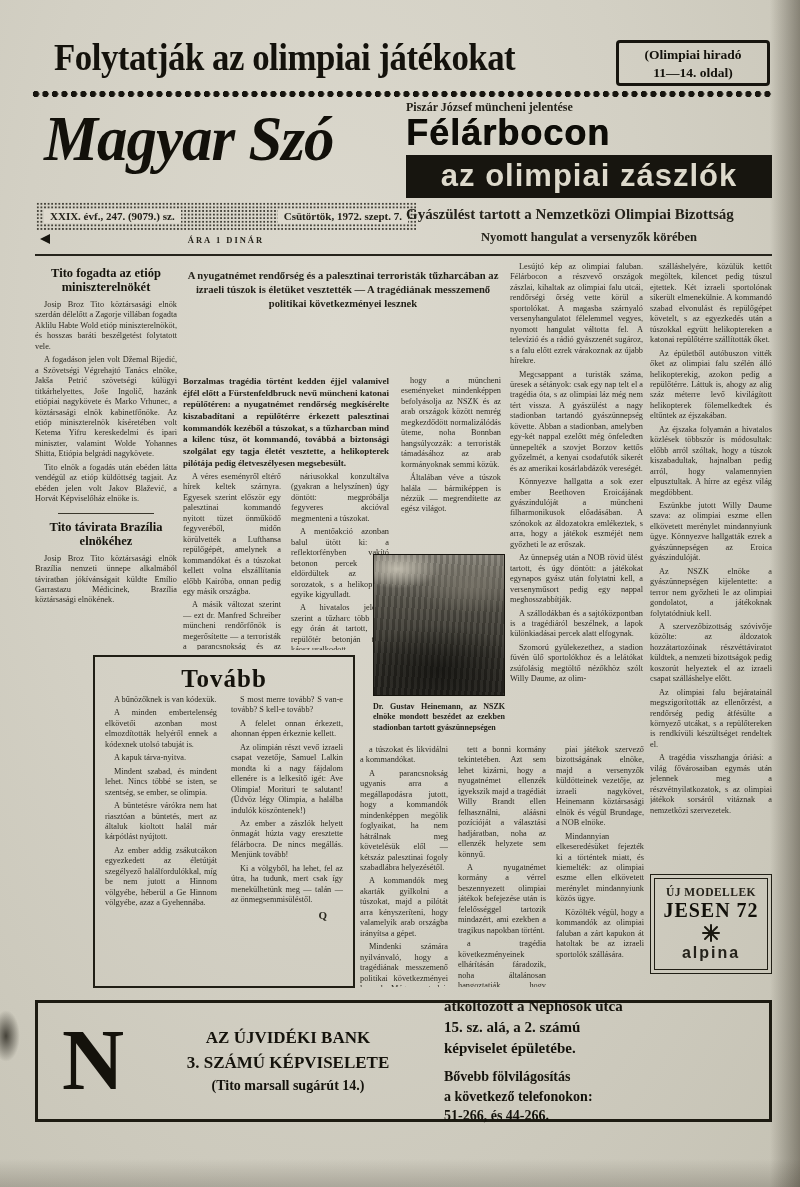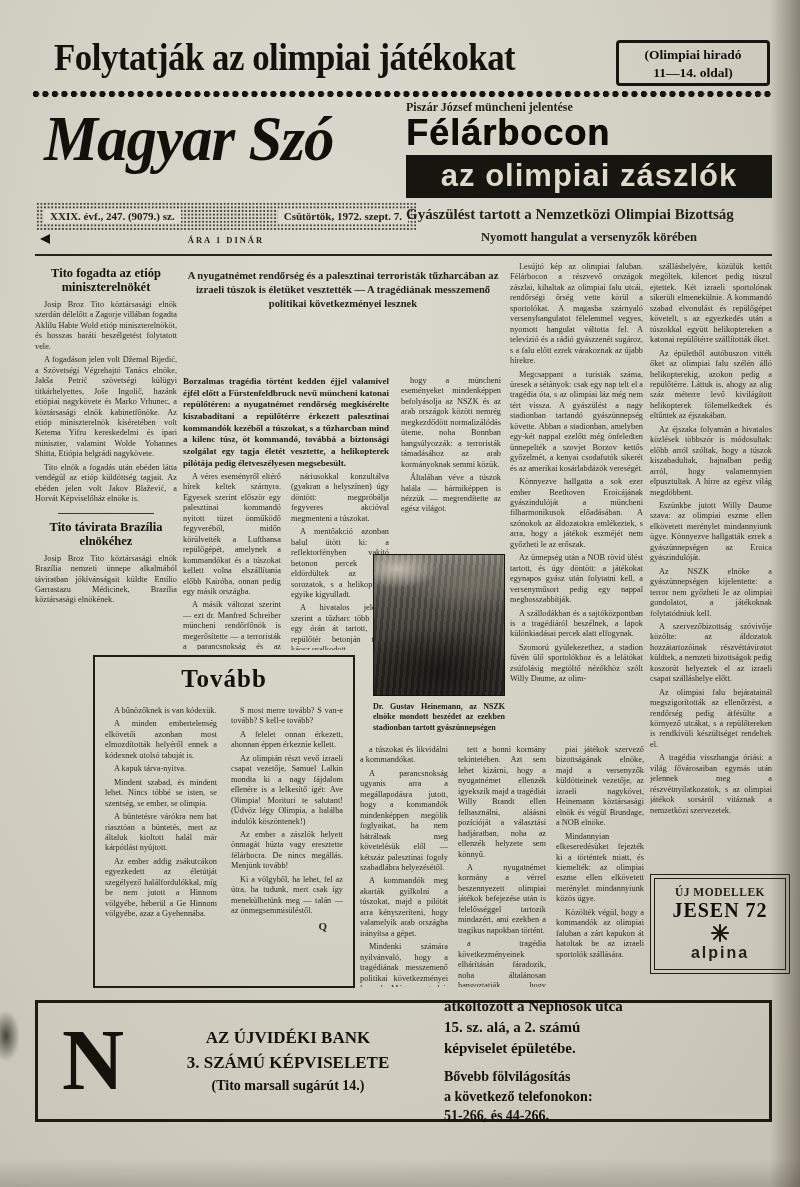--- a/index.html
+++ b/index.html
@@ -77,25 +77,25 @@
     line-height:1.3;text-align:justify;}
 
   .rmid{position:absolute;left:475px;top:0;width:133px;height:474px;overflow:hidden;}
   .fright{position:absolute;left:615px;top:0;width:122px;height:606px;overflow:hidden;}
 
   .band-col{position:absolute;top:483px;width:88px;height:242px;overflow:hidden;}
   .band-1{left:325px;} .band-2{left:423px;} .band-3{left:521px;}
 
   .tovabb{position:absolute;left:58px;top:393px;width:262px;height:333px;border:2px solid #201e15;
     padding:8px 10px;}
-  .tovabb h2{font-size:25px;font-weight:bold;text-align:center;letter-spacing:1px;margin-bottom:13px;color:#15130c;}
+  .tovabb h2{font-size:25px;font-weight:bold;text-align:center;letter-spacing:1px;margin-bottom:2px;color:#15130c;}
   .tovabb .cols{column-count:2;column-gap:14px;height:266px;overflow:hidden;}
   .tovabb .sig{text-align:right;font-size:11px;font-weight:bold;padding-right:16px;text-indent:0;}
 
-  .jesen{position:absolute;left:615px;top:612px;width:140px;height:100px;border:1px solid #201e15;padding:3px;text-align:center;}
+  .jesen{position:absolute;left:615px;top:612px;width:122px;height:100px;border:1px solid #201e15;padding:3px;text-align:center;}
   .jesen-inner{border:1px solid #201e15;height:100%;display:flex;flex-direction:column;
     align-items:center;justify-content:center;gap:1px;}
   .jesen .l1{font-size:11.5px;font-weight:bold;letter-spacing:0.5px;}
   .jesen .l2{font-size:20px;font-weight:bold;letter-spacing:1px;color:#12100a;}
   .jesen .brand{font-family:"Liberation Sans",sans-serif;font-size:16px;font-weight:bold;letter-spacing:2px;}
 
   
   .bank{position:absolute;left:35px;top:1000px;width:737px;height:122px;border:3px solid #1d1b12;
     display:flex;align-items:center;padding:8px 16px;gap:16px;}
   .logo-n{width:78px;text-align:center;font-size:86px;font-weight:bold;line-height:0.9;color:#14120b;}

